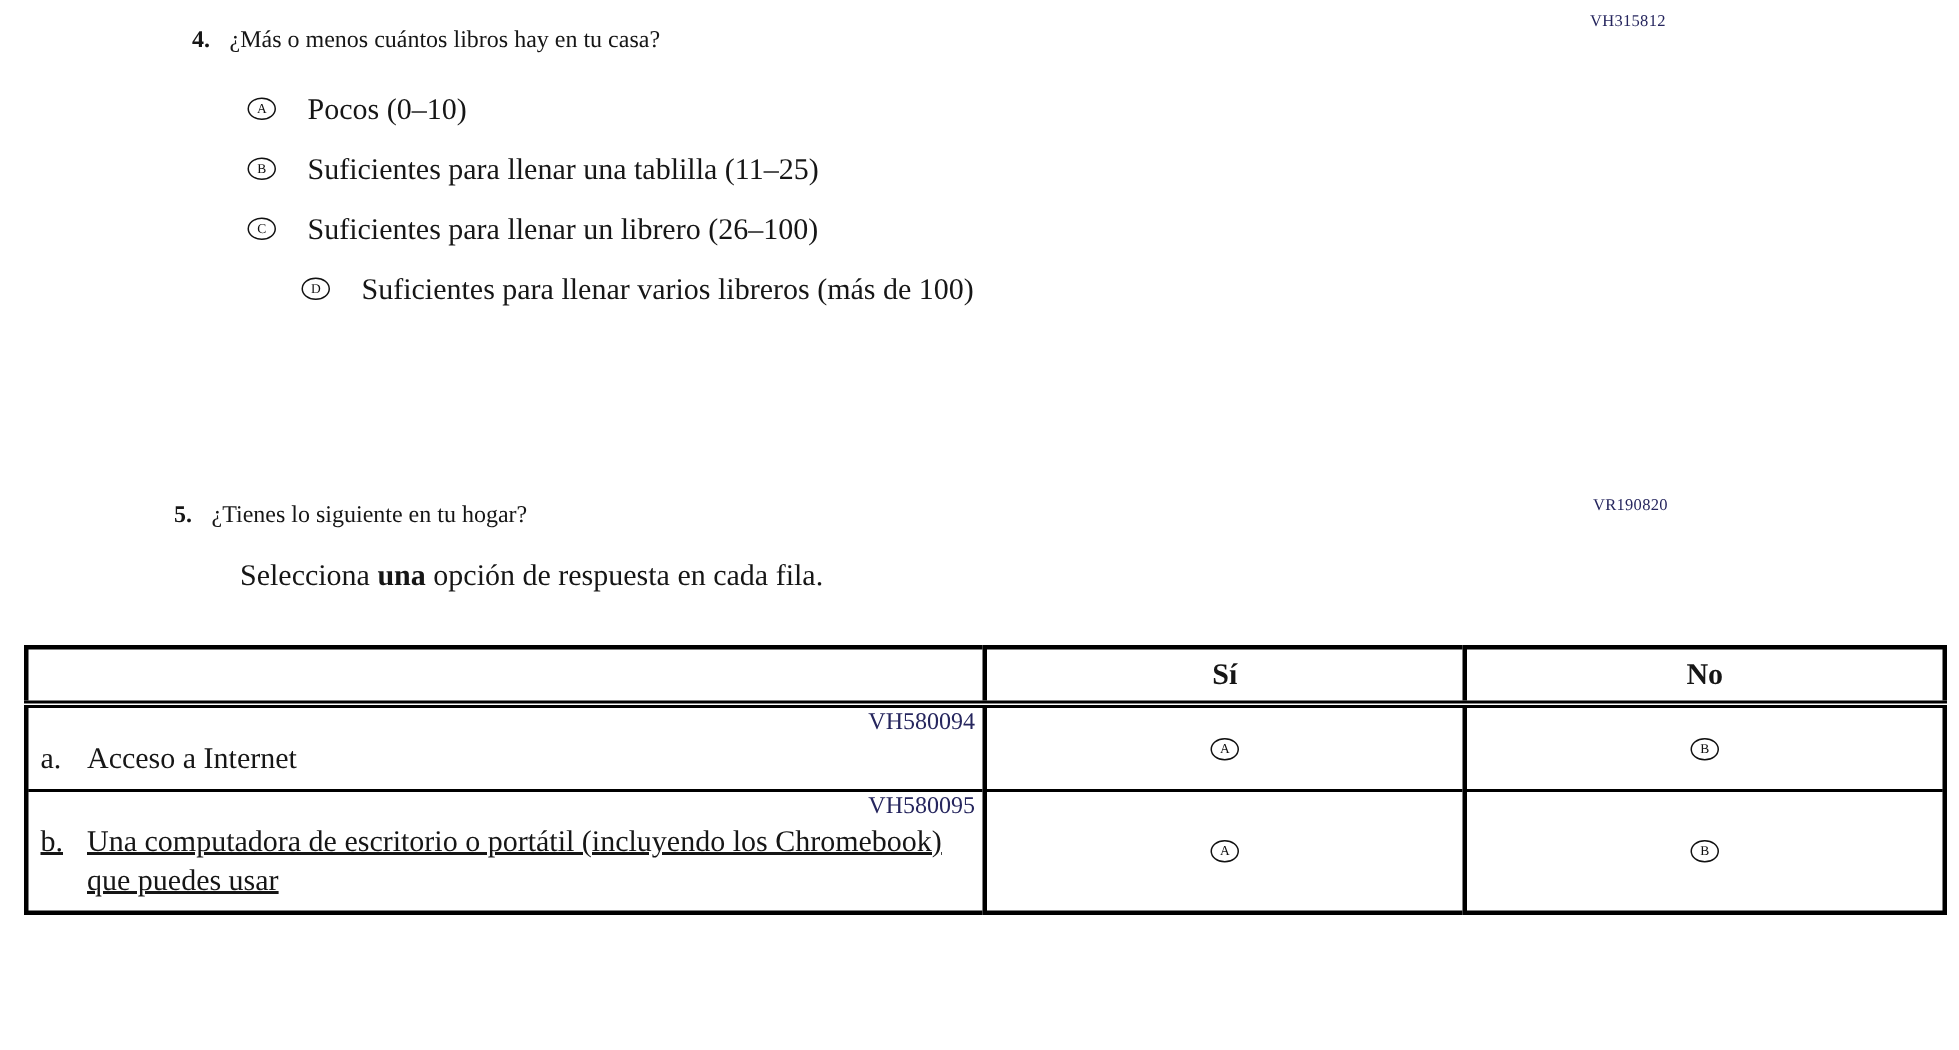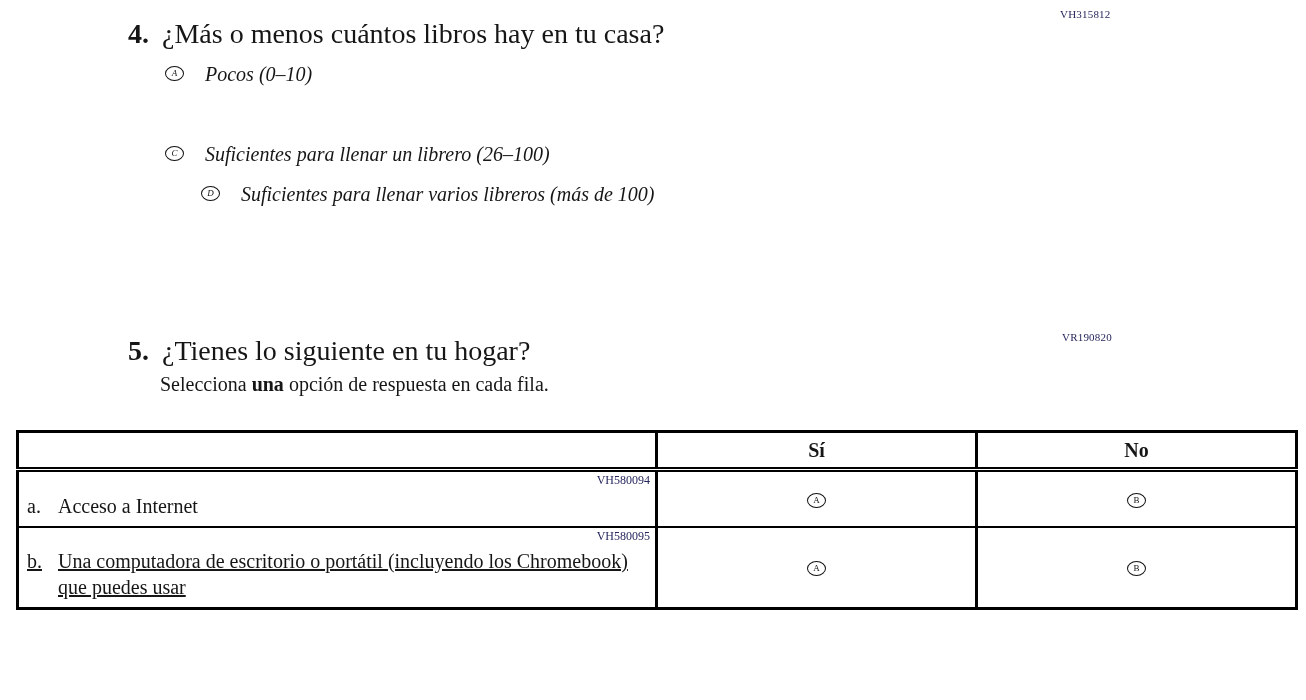--- a/index.html
+++ b/index.html
@@ -5,73 +5,77 @@
   * { margin:0; padding:0; box-sizing:border-box; }
   html,body { width:1306px; height:700px; background:#ffffff; overflow:hidden; }
   body { font-family:"Liberation Serif", serif; color:#161616; }
   .page { position:relative; width:1148px; height:700px; background:#fff; }
 
   .acc-code { position:absolute; font-size:11px; letter-spacing:0.2px; color:#26265e;
               font-family:"Liberation Serif", serif; }
   .code-q4 { left:1060px; top:8px; }
   .code-q5 { left:1062px; top:331px; }
 
-  .qline { position:absolute; font-size:28px; white-space:nowrap; }
+  .qline { position:absolute; font-size:16px; white-space:nowrap; }
   .qline-4 { left:128px; top:18px; }
-  .qline-5 { left:128px; top:335px; }
+  .qline-5 { left:116px; top:335px; }
   .qnum { font-weight:bold; display:inline-block; margin-right:13px; }
   .instruction { position:absolute; left:160px; top:373px; font-size:20px; white-space:nowrap; }
   .bold { font-weight:bold;text-align:right; }
 
   .bubble { display:inline-block; width:19px; height:15px; border:1.5px solid #111;
             border-radius:50%; font-size:9px; line-height:13px; text-align:center;
             vertical-align:middle; color:#111; background:#fff;
             font-family:"Liberation Serif", serif; }
 
-  .option { position:absolute; left:165px; font-size:20px; white-space:nowrap; height:22px;font-style:italic; }
+  .option { position:absolute; left:165px; font-size:20px; white-space:nowrap; height:22px; }
   .opt-0 { top:61px; } .opt-1 { top:101px; } .opt-2 { top:141px; } .opt-3 { top:181px;margin-left:36px; }
   .option .olabel { margin-left:16px; vertical-align:middle; }
   .option .bubble { vertical-align:middle; margin-top:-2px; }
 
   table.q5-table { position:absolute; left:16px; top:430px; width:1279px;
                    border-collapse:collapse; table-layout:fixed;
                    border:3px solid #000; }
   .q5-table col.c1 { width:639px; }
   .q5-table col.c2 { width:320px; }
   .q5-table col.c3 { width:320px; }
   .q5-table th, .q5-table td { border-left:3px solid #000; }
   .q5-table th.first, .q5-table td.item-cell { border-left:none; }
   .q5-table thead tr { height:38px;margin-top:28px; }
   .q5-table thead th { font-size:20px; font-weight:bold; text-align:center;
                        vertical-align:middle; border-bottom:5px double #000; }
   .q5-table tbody tr { border-top:2px solid #000; }
   .q5-table tbody tr.row-a { height:57px; }
   .q5-table tbody tr.row-b { height:82px;text-decoration:underline; }
   .q5-table tbody tr.row-c { height:85px; }
   td.item-cell { position:relative; vertical-align:bottom; padding:0 10px 7px 8px; }
-  .cell-code { position:absolute; top:1px; right:5px; font-size:12px; color:#26265e; }
+  .cell-code { position:absolute; top:1px; right:5px; font-size:16px; color:#26265e; }
   .item-text { display:flex; font-size:20px; line-height:26px; }
   .item-letter { flex:0 0 31px; }
   .item-body { flex:1; }
   td.bubble-cell { text-align:center; vertical-align:middle; }
 </style>
 </head>
 <body>
 
 <div class="page">
 
   <span class="acc-code code-q4">VH315812</span>
 
   <div class="qline qline-4">
     <span class="qnum">4.</span><span>¿Más o menos cuántos libros hay en tu casa?</span>
   </div>
 
   <div class="option opt-0">
     <span class="bubble">A</span>
     <span class="olabel">Pocos (0–10)</span>
+  </div>
+  <div class="option opt-1">
+    <span class="bubble">B</span>
+    <span class="olabel">Suficientes para llenar una tablilla (11–25)</span>
   </div>
   <div class="option opt-2">
     <span class="bubble">C</span>
     <span class="olabel">Suficientes para llenar un librero (26–100)</span>
   </div>
   <div class="option opt-3">
     <span class="bubble">D</span>
     <span class="olabel">Suficientes para llenar varios libreros (más de 100)</span>
   </div>
 

